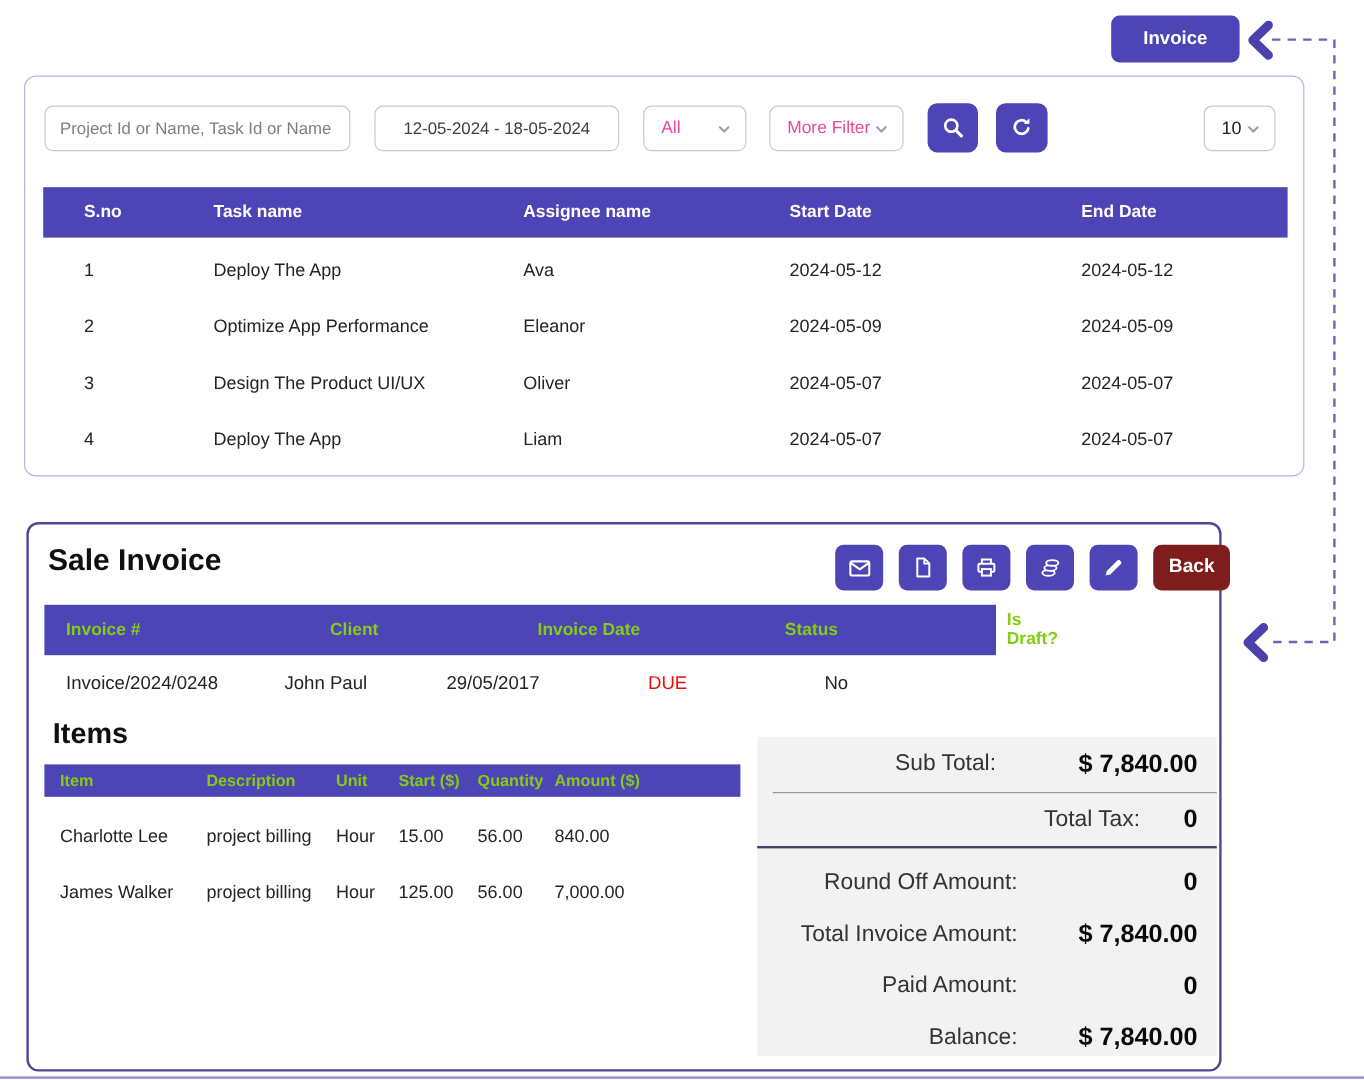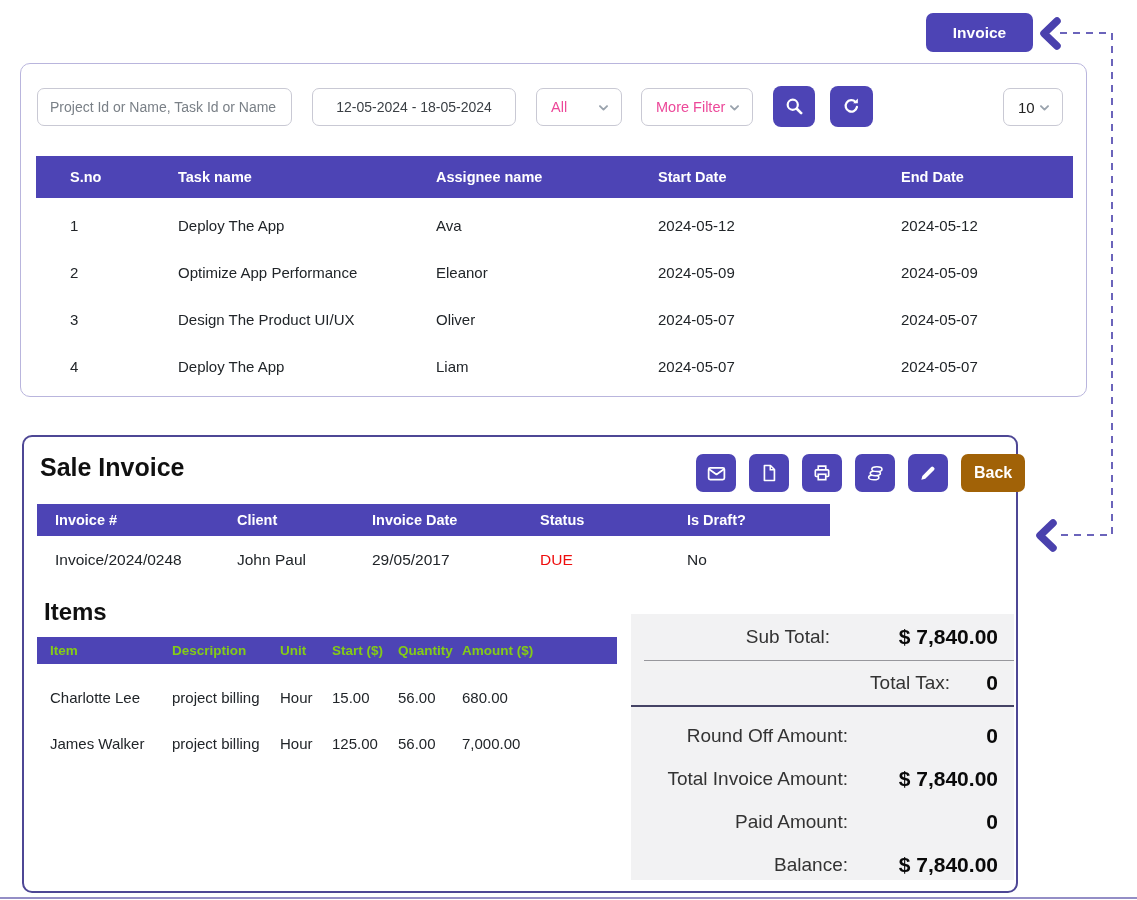--- a/index.html
+++ b/index.html
@@ -46,27 +46,27 @@
   .ts-head { height:42px; background:#4d44b5; color:#fff; font-size:14.5px; font-weight:700; }
   .ts-row  { height:47px; font-size:15px; color:#212529; }
   .ts-head > div:first-child, .ts-row > div:first-child { padding-left:34px; }
   .ts-body { padding-top:4px; }
 
   
   .si-title { position:absolute; left:16px; top:16px; font-size:25px; font-weight:700; color:#101010; }
   .toolbar { position:absolute; left:672px; top:17px; display:flex; gap:13px; }
   .tool-btn { width:40px; height:38px; background:#4d44b5; border:none; border-radius:7px;
               display:flex; align-items:center; justify-content:center; cursor:pointer; }
-  .btn-back { height:38px; padding:0 13px; background:#a16207; color:#fff; border:none; border-radius:7px;
+  .btn-back { height:38px; padding:0 13px; background:#7f1d1d; color:#fff; border:none; border-radius:7px;
               font-family:"Liberation Sans",sans-serif; font-size:16px; font-weight:600; cursor:pointer; }
 
   
   .inv-table { position:absolute; left:13px; top:67px; width:793px; }
   .inv-head, .inv-row { display:grid; grid-template-columns:200px 135px 168px 147px 1fr; align-items:center; }
-  .inv-head { height:32px; background:#4d44b5; color:#ffffff; font-size:14.5px; font-weight:700; }
+  .inv-head { height:42px; background:#4d44b5; color:#84cc16; font-size:14.5px; font-weight:700;gap:38px; }
   .inv-row  { height:48px; font-size:15.5px; color:#212529; }
   .inv-head > div:first-child, .inv-row > div:first-child { padding-left:18px; }
   .status-due { color:#ef0d0d; font-weight:500; }
 
   
   .items-title { position:absolute; left:20px; top:161px; font-size:24px; font-weight:700; color:#101010; }
   .it-table { position:absolute; left:13px; top:200px; width:580px; }
   .it-head, .it-row { display:grid; grid-template-columns:135px 108px 52px 66px 64px 1fr; align-items:center; }
   .it-head { height:27px; background:#4d44b5; color:#84cc16; font-size:13.5px; font-weight:700; }
   .it-row  { height:46px; font-size:15px; color:#212529; }
@@ -249,21 +249,21 @@
         <div>Quantity</div>
         <div>Amount ($)</div>
       </div>
       <div class="it-body">
         <div class="it-row">
           <div>Charlotte Lee</div>
           <div>project billing</div>
           <div>Hour</div>
           <div>15.00</div>
           <div>56.00</div>
-          <div>680.00</div>
+          <div>840.00</div>
         </div>
         <div class="it-row">
           <div>James Walker</div>
           <div>project billing</div>
           <div>Hour</div>
           <div>125.00</div>
           <div>56.00</div>
           <div>7,000.00</div>
         </div>
       </div>

